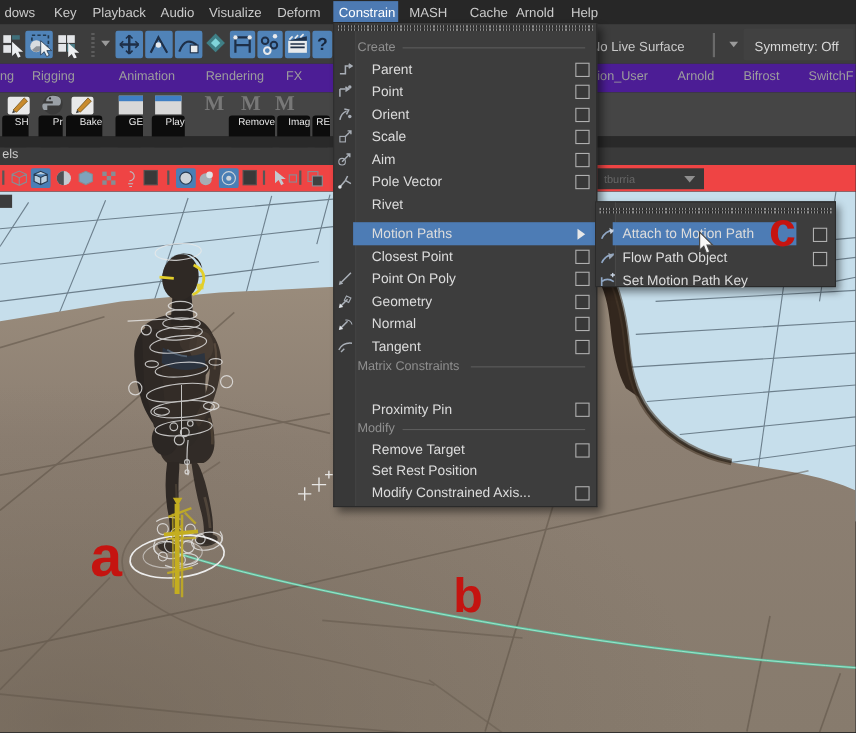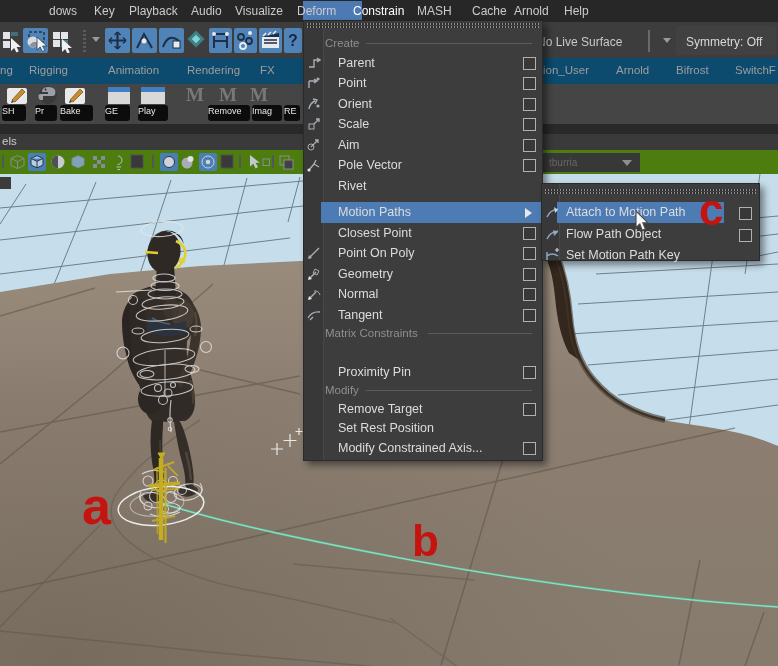--- a/index.html
+++ b/index.html
@@ -1,36 +1,36 @@
 <!DOCTYPE html>
 <html><head><meta charset="utf-8"><style>
 html,body{margin:0;padding:0;}
 body{width:778px;height:666px;overflow:hidden;position:relative;background:#262626;font-family:"Liberation Sans",sans-serif;}
 .abs{position:absolute;}
 
 #menubar{left:0;top:0;width:778px;height:22px;background:#272727;}
-#menubar span{position:absolute;top:4px;font-size:12px;color:#cbcbcb;white-space:nowrap;margin-left:45px;}
+#menubar span{position:absolute;top:4px;font-size:12px;color:#cbcbcb;white-space:nowrap;}
 #constrainhl{position:absolute;left:303px;top:1px;width:59px;height:19px;background:#4d7ab3;}
 
 #statusline{left:0;top:22px;width:778px;height:36px;background:#3d3d3d;border-bottom:1px solid #313131;}
 .bluebtn{position:absolute;top:6px;width:25px;height:25px;background:#5083b8;border-radius:2px;}
 .flatbtn{position:absolute;top:6px;width:22px;height:25px;}
 #statusline .txt{position:absolute;top:13px;font-size:12px;color:#c9c9c9;white-space:nowrap;}
 
-#shelftabs{left:0;top:58px;width:778px;height:26px;background:#0c4a6e;}
+#shelftabs{left:0;top:58px;width:778px;height:26px;background:#4c1d95;}
 #shelftabs span{position:absolute;top:6px;font-size:11.5px;color:#9d9d9d;white-space:nowrap;}
 
 #shelf{left:0;top:84px;width:778px;height:40px;background:#454545;}
-.chip{position:absolute;top:21px;height:16px;background:#0c0c0c;border-radius:3px;color:#e8e8e8;font-size:9px;line-height:13px;text-align:left;}
+.chip{position:absolute;top:21px;height:29px;background:#0c0c0c;border-radius:3px;color:#e8e8e8;font-size:9px;line-height:13px;text-align:right;}
 
 #sepstrip{left:0;top:124px;width:778px;height:10px;background:#292929;}
 
 #panelmenu{left:0;top:134px;width:778px;height:16px;background:#3a3a3a;}
 
-#vptoolbar{left:0;top:150px;width:778px;height:24px;background:#4d7c0f;}
+#vptoolbar{left:0;top:150px;width:778px;height:24px;background:#ef4444;}
 
 #viewport{left:0;top:174px;width:778px;height:492px;}
 
 #mainmenu{left:303px;top:21px;width:240px;height:440px;background:#3d3d3d;border:1px solid #2a2a2a;border-top:none;box-sizing:border-box;box-shadow:4px 4px 7px rgba(0,0,0,0.45);}
 #submenu{left:541px;top:183px;width:219px;height:78px;background:#3d3d3d;border:1px solid #2a2a2a;box-sizing:border-box;box-shadow:4px 4px 7px rgba(0,0,0,0.45);}
 .mi{position:absolute;left:0;width:100%;height:21px;line-height:21px;font-size:12.5px;color:#dcdcdc;}
 .mi .t{position:absolute;left:34px;top:0;}
 .glabel{position:absolute;left:0;width:100%;height:19px;line-height:19px;font-size:11.5px;color:#8f8f8f;text-decoration:underline;}
 .glabel .t{position:absolute;left:21px;}
 .gline{position:absolute;top:9px;height:1px;background:#5c5c5c;}

